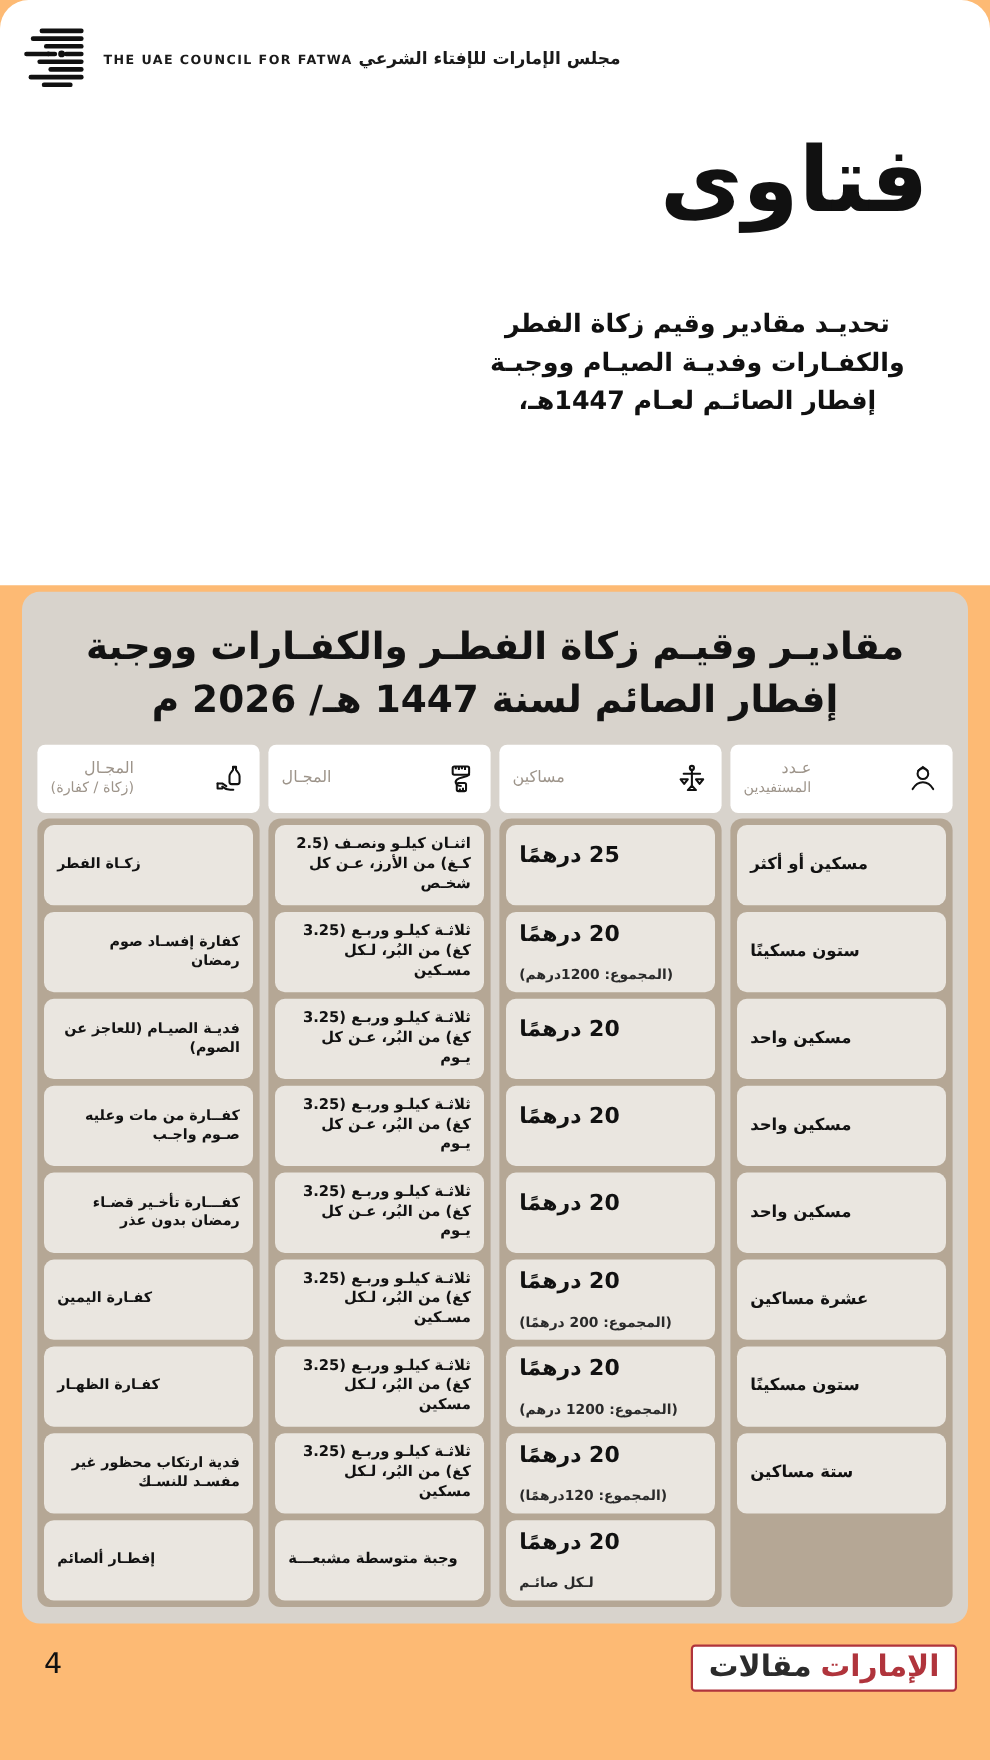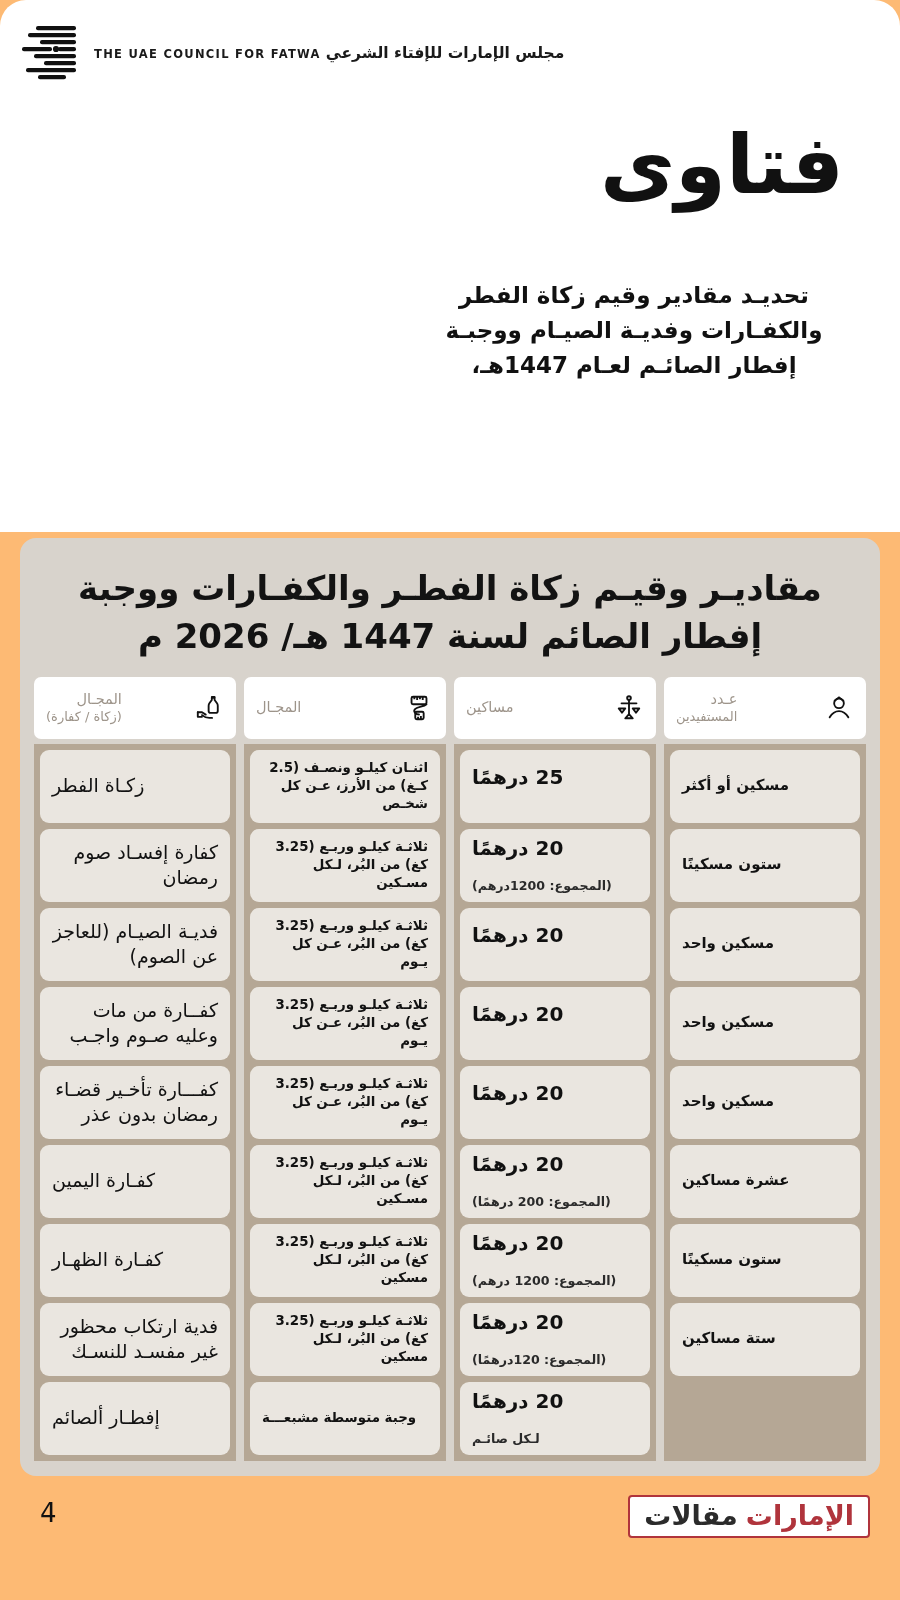--- a/index.html
+++ b/index.html
@@ -167,21 +167,21 @@
   .col-head-icon {
     width: 30px;
     height: 30px;
     flex: 0 0 auto;
     display: flex;
     align-items: center;
     justify-content: center;
   }
   .col-body {
     background: #b5a795;
-    border-radius: 0;
+    border-radius: 11px;
     margin-top: 5px;
     padding: 6px;
     display: flex;
     flex-direction: column;
     gap: 6px;
     flex: 1 1 auto;
   }
   .cell {
     background: #eae6e0;
     border-radius: 9px;
@@ -190,22 +190,22 @@
     padding: 6px 12px;
     display: flex;
     flex-direction: column;
     align-items: flex-end;
     justify-content: center;
     text-align: right;
   }
 
   
   .c-scope .cell-main {
-    font-size: 19px;
-    font-weight: 400;
+    font-size: 13px;
+    font-weight: 700;
     line-height: 1.32;
     color: #121212;
   }
   .c-amount .cell-main {
     font-size: 13.4px;
     font-weight: 600;
     line-height: 1.36;
     color: #121212;
   }
   .c-value .cell-main {

